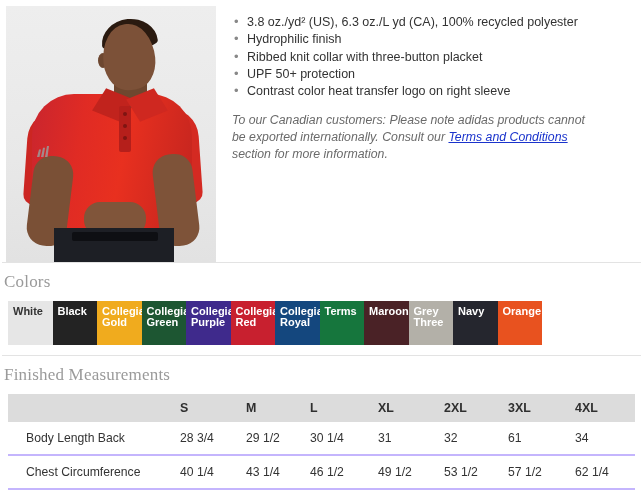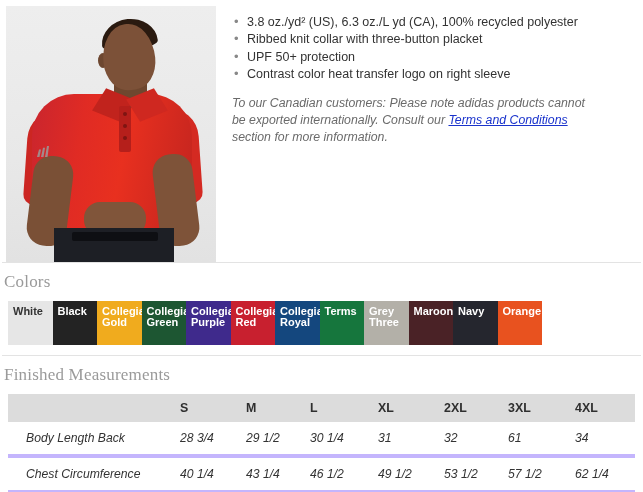--- a/index.html
+++ b/index.html
@@ -126,23 +126,22 @@
     font-weight: bold;
     text-align: left;
     padding: 7px 0 7px 0;
     height: 26px;
     color: #2f2f2f;
     font-size: 12.4px;
   }
   .measure-table th.col-label { padding-left: 18px; width: 172px; }
   .measure-table td {
     padding: 9px 0 9px 0;
-    border-bottom: 4px solid #c4b5fd;
+    border-bottom: 2px solid #c4b5fd;
     height: 30px;
-    font-style: italic;
   }
   .measure-table td.col-label { padding-left: 18px; }
   .measure-table tbody tr:first-child td { border-top: 0; }
   .cell-s  { width: 66px; }
   .cell-m  { width: 64px; }
   .cell-l  { width: 68px; }
   .cell-xl { width: 66px; }
   .cell-2xl{ width: 64px; }
   .cell-3xl{ width: 67px; }
   .cell-4xl{ width: 60px; }
@@ -177,20 +176,21 @@
       <svg class="ph-logo" viewBox="0 0 12 11">
         <polygon points="0,11 2.5,11 4,3.5 2,3.5" fill="#9b9b9b"></polygon>
         <polygon points="4,11 6.5,11 8,1.8 6,1.8" fill="#9b9b9b"></polygon>
         <polygon points="8,11 10.5,11 12,0 10,0" fill="#9b9b9b"></polygon>
       </svg>
     </div>
 
     <div class="specs">
       <ul class="spec-list">
         <li>3.8 oz./yd² (US), 6.3 oz./L yd (CA), 100% recycled polyester</li>
+        <li>Hydrophilic finish</li>
         <li>Ribbed knit collar with three-button placket</li>
         <li>UPF 50+ protection</li>
         <li>Contrast color heat transfer logo on right sleeve</li>
       </ul>
       <p class="note"><span>To our Canadian customers: Please note adidas products cannot be exported internationally. Consult our </span><a href="#">Terms and Conditions</a><span> section for more information.</span></p>
     </div>
 
   </div>
 
   <div class="divider"></div>
@@ -199,22 +199,22 @@
 
   <div class="swatches">
     <div class="swatch" style="background:#e6e6e6;color:#333333">White</div>
     <div class="swatch" style="background:#232323;color:#ffffff">Black</div>
     <div class="swatch" style="background:#f0ab1e;color:#ffffff">Collegiate Gold</div>
     <div class="swatch" style="background:#1d5632;color:#ffffff">Collegiate Green</div>
     <div class="swatch" style="background:#3f2a8c;color:#ffffff">Collegiate Purple</div>
     <div class="swatch" style="background:#c8202f;color:#ffffff">Collegiate Red</div>
     <div class="swatch" style="background:#14477e;color:#ffffff">Collegiate Royal</div>
     <div class="swatch" style="background:#16763d;color:#ffffff">Terms</div>
+    <div class="swatch" style="background:#4a2226;color:#ffffff">Maroon</div>
     <div class="swatch" style="background:#b3b0a8;color:#ffffff">Grey Three</div>
-    <div class="swatch" style="background:#4a2226;color:#ffffff">Maroon</div>
     <div class="swatch" style="background:#25262e;color:#ffffff">Navy</div>
     <div class="swatch" style="background:#e8521f;color:#ffffff">Orange</div>
   </div>
 
   <div class="divider" style="margin-top:10px"></div>
 
   <h2 class="section-title">Finished Measurements</h2>
 
   <table class="measure-table">
     <thead>

